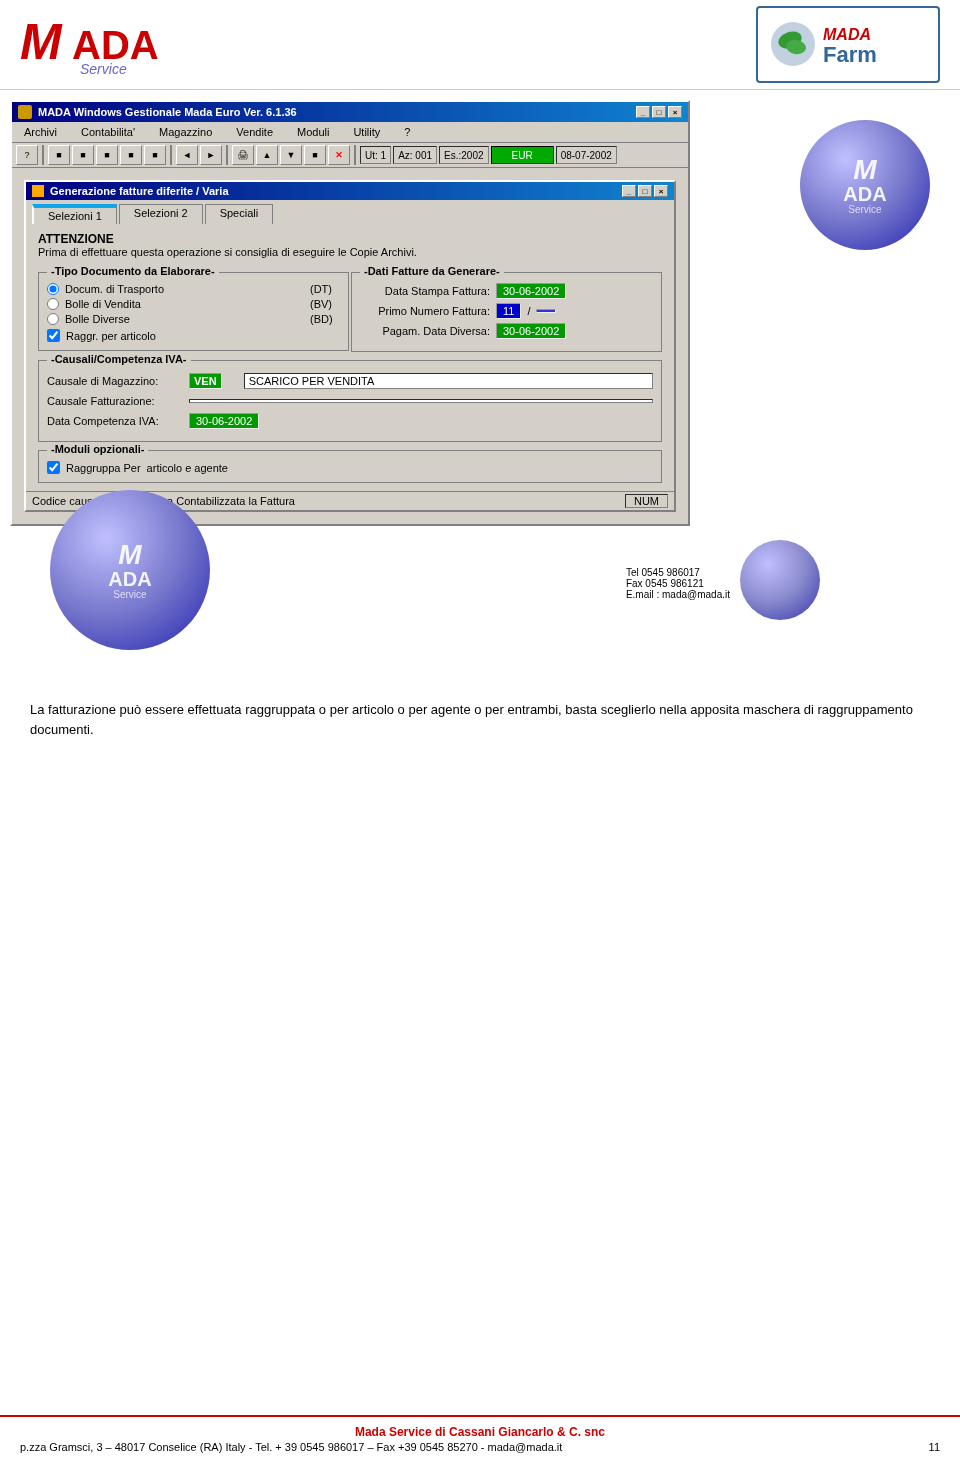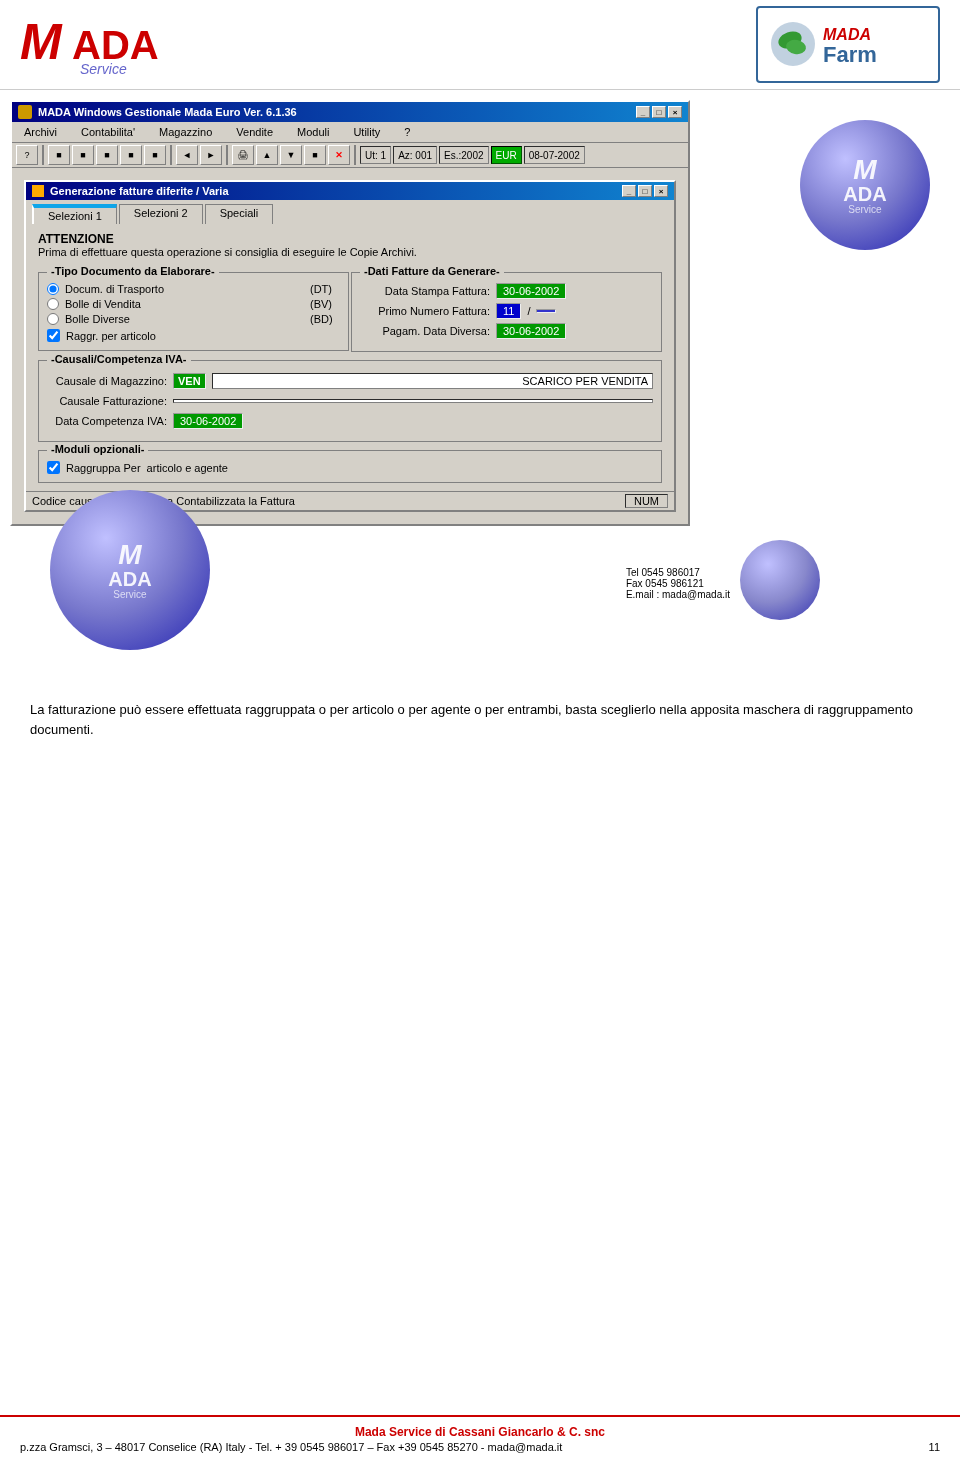--- a/index.html
+++ b/index.html
@@ -136,21 +136,21 @@
       padding: 0 4px;
       background: #d4d0c8;
       border: 1px inset #808080;
       height: 18px;
       line-height: 18px;
     }
     .toolbar-label-green {
       background: #00aa00;
       color: #fff;
       border: 1px inset #005500;
-      padding: 0 4px;
+      padding: 0 20px;
       height: 18px;
       line-height: 18px;
       font-size: 10px;
     }
 
     
     .dialog {
       background: #d4d0c8;
       border: 2px solid #808080;
       border-top: 2px solid #ffffff;
@@ -323,25 +323,24 @@
       top: -8px;
       left: 8px;
       background: #d4d0c8;
       padding: 0 4px;
       font-size: 11px;
       font-weight: bold;
     }
     .causali-row {
       display: flex;
       align-items: center;
-      gap: 6px;
+      gap: 22px;
       margin-bottom: 4px;
       margin-top: 6px;
       font-size: 11px;
-      text-align: right;
     }
     .causali-label {
       min-width: 120px;
     }
     .causali-code-green {
       background: #009900;
       color: #fff;
       padding: 1px 4px;
       font-size: 11px;
       font-weight: bold;

